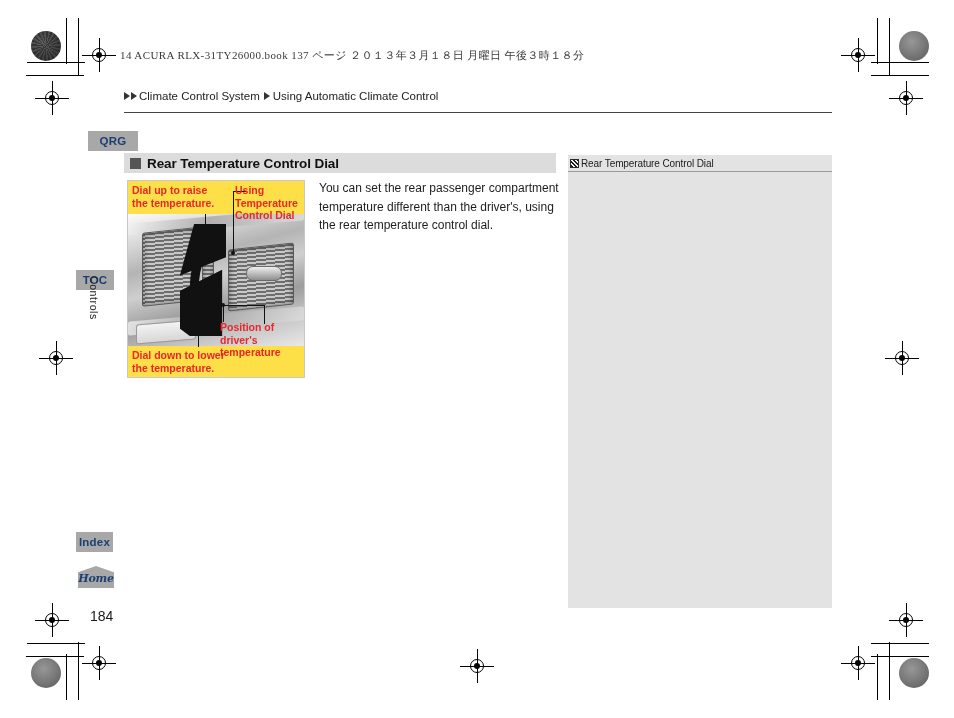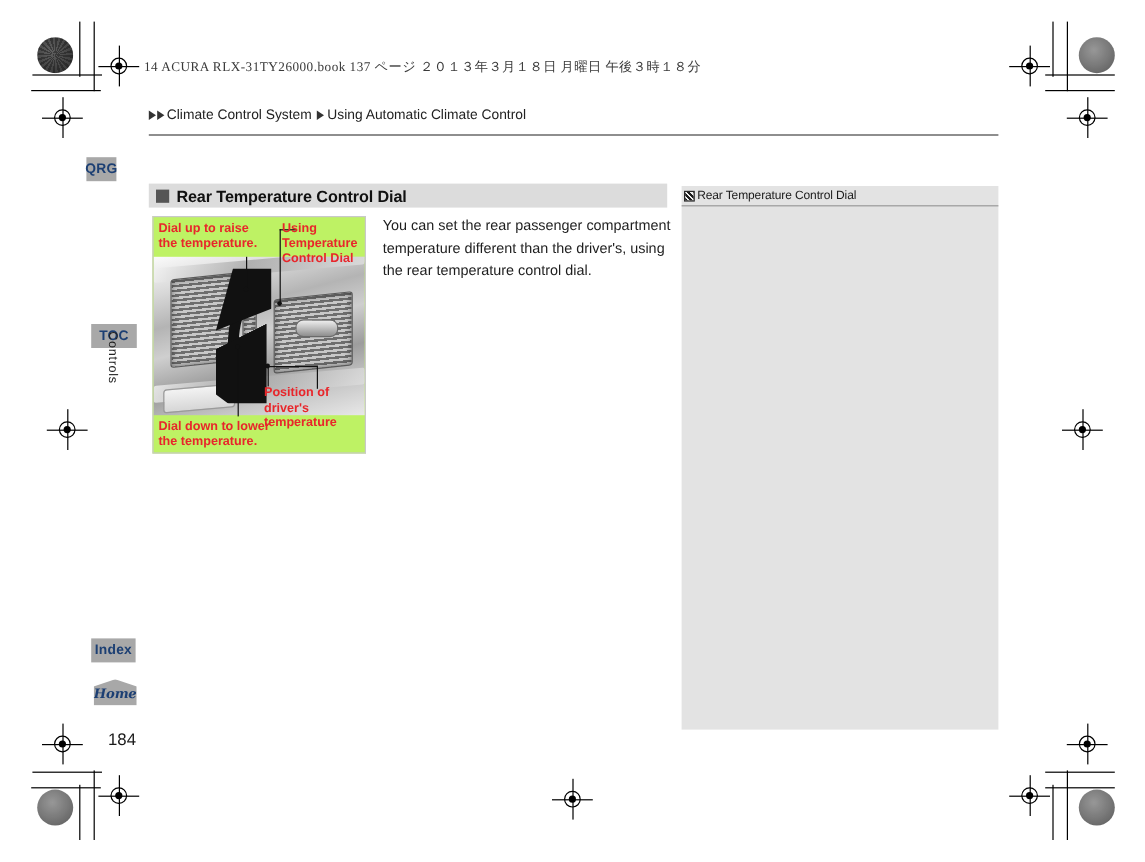--- a/index.html
+++ b/index.html
@@ -119,21 +119,21 @@
     position: absolute;
     background: #a8a8a8;
     color: #1c3f73;
     font-weight: bold;
     font-size: 11.5px;
     display: flex;
     align-items: center;
     justify-content: center;
     letter-spacing: .2px;
   }
-  #tab-qrg  { left: 72px; top: 131px; width: 25px; height: 20px; }
+  #tab-qrg  { left: 88px; top: 131px; width: 50px; height: 20px; }
   #tab-toc  { left: 76px; top: 270px; width: 38px; height: 20px; }
   #tab-index{ left: 76px; top: 532px; width: 37px; height: 20px; }
 
   #side-chapter {
     position: absolute;
     left: 88px;
     top: 276px;
     font-size: 10.5px;
     color: #222;
     writing-mode: vertical-rl;
@@ -198,21 +198,21 @@
     letter-spacing: -.1px;
   }
 
   
   .figure {
     position: absolute;
     left: 127px;
     top: 180px;
     width: 178px;
     height: 198px;
-    background: #bef264;
+    background: #fde047;
     border: 1px solid #c9c9c9;
     box-sizing: border-box;
     overflow: hidden;
   }
   .fig-photo {
     position: absolute;
     left: 0;
     top: 33px;
     width: 176px;
     height: 132px;

